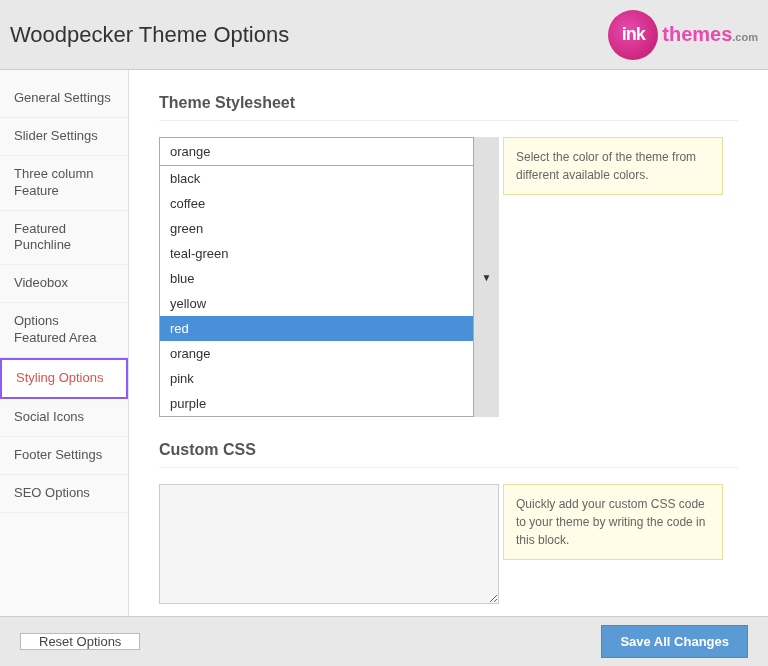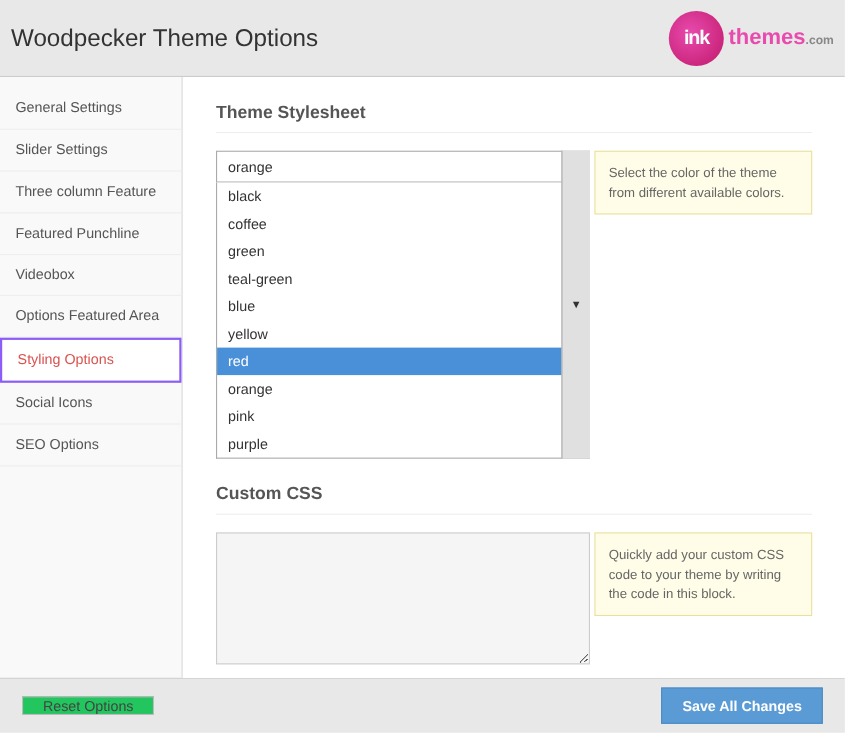--- a/index.html
+++ b/index.html
@@ -49,21 +49,21 @@
     }
 
     
     .layout {
       display: flex;
       height: calc(666px - 70px - 50px);
     }
 
     
     .sidebar {
-      width: 166px;
+      width: 129px;
       background: #f9f9f9;
       border-right: 1px solid #ddd;
       padding: 10px 0;
       flex-shrink: 0;
     }
     .sidebar-item {
       padding: 10px 14px;
       cursor: pointer;
       color: #555;
       border-bottom: 1px solid #eee;
@@ -178,21 +178,21 @@
     .footer {
       height: 50px;
       background: #e8e8e8;
       border-top: 1px solid #ccc;
       display: flex;
       align-items: center;
       justify-content: space-between;
       padding: 0 20px;
     }
     .btn-reset {
-      background: #22c55e;
+      background: #ffffff;
       border: 1px solid #bbb;
       padding: 0 18px;
       cursor: pointer;
       font-size: 13px;
       color: #444;
     }
     .btn-save {
       background: #5b9bd5;
       border: 1px solid #4a8ac4;
       padding: 8px 18px;
@@ -237,20 +237,23 @@
       <span>Videobox</span>
     </div>
     <div class="sidebar-item">
       <span>Options Featured Area</span>
     </div>
     <div class="sidebar-item active">
       <span>Styling Options</span>
     </div>
     <div class="sidebar-item">
       <span>Social Icons</span>
+    </div>
+    <div class="sidebar-item">
+      <span>Footer Settings</span>
     </div>
     <div class="sidebar-item">
       <span>SEO Options</span>
     </div>
   </nav>
 
   <main class="main">
 
     <div>
       <div class="section-title">Theme Stylesheet</div>

